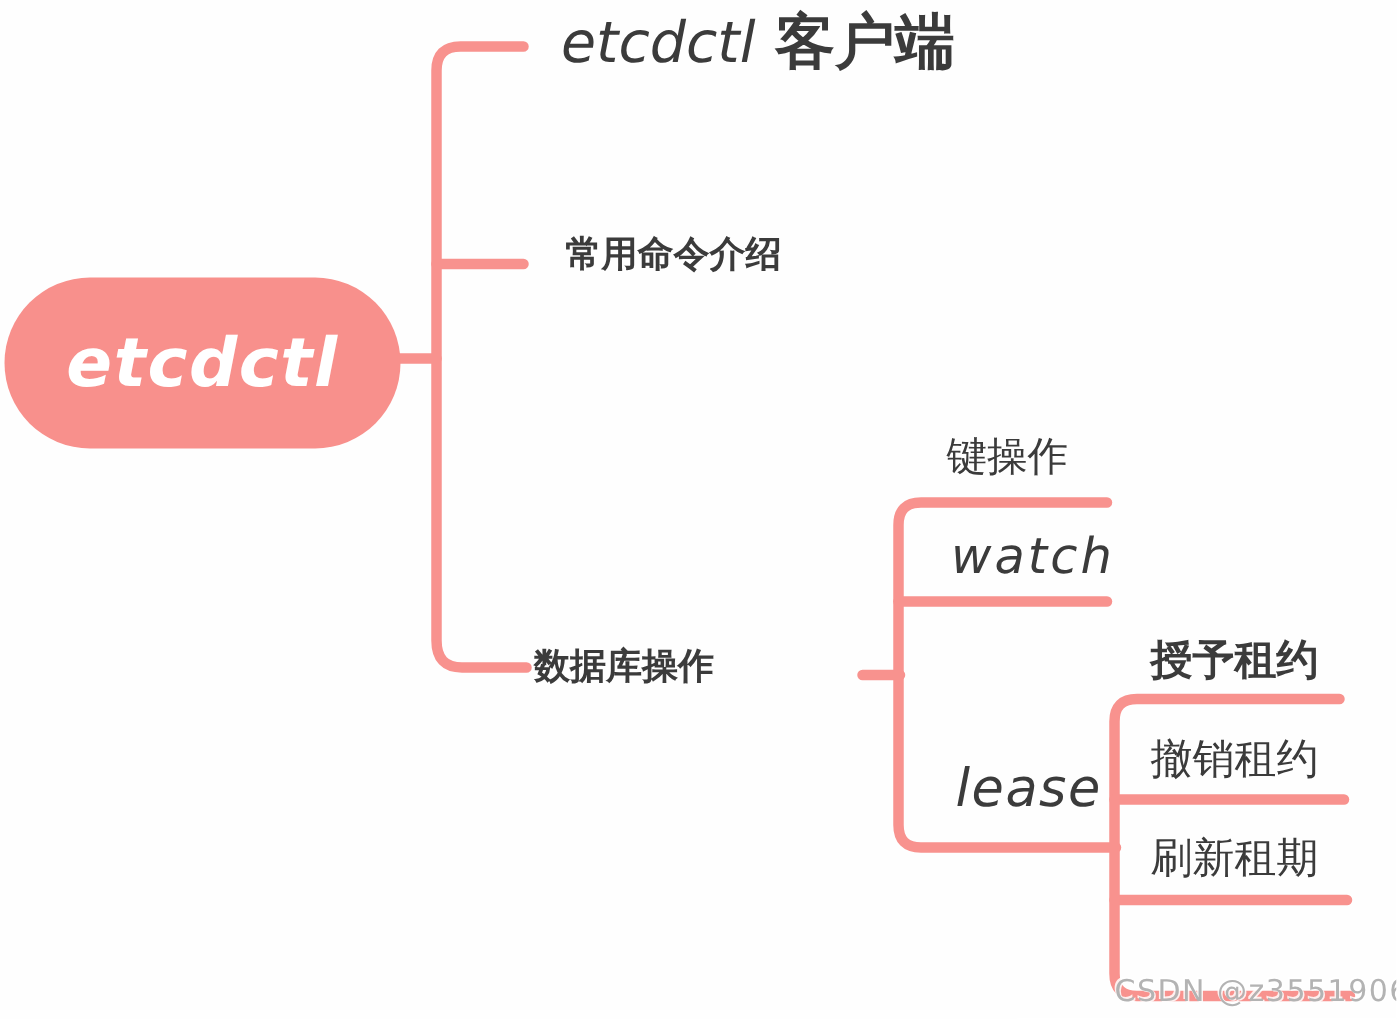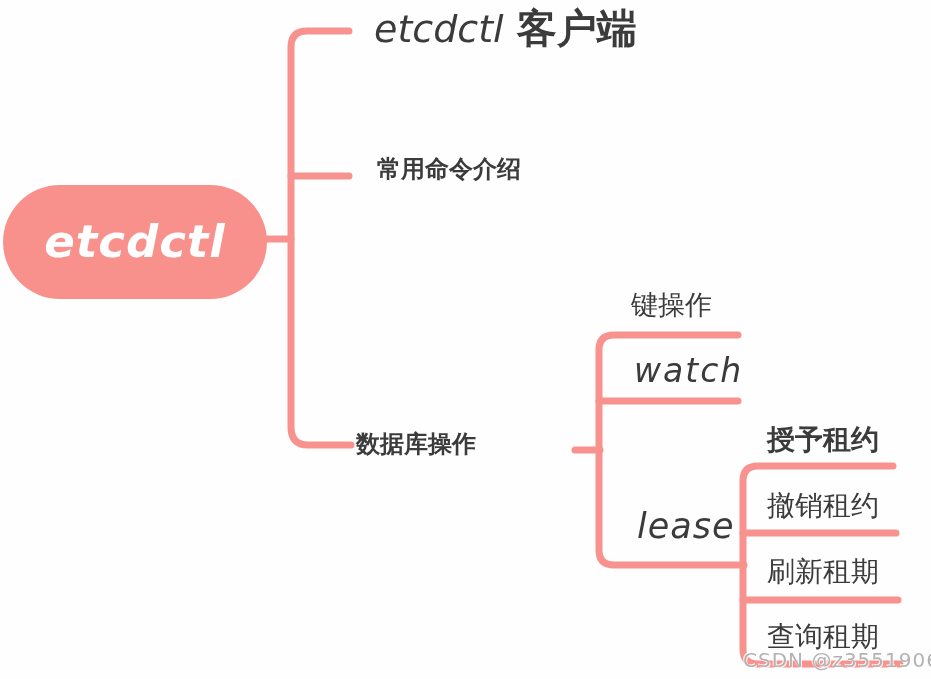--- a/index.html
+++ b/index.html
@@ -81,17 +81,16 @@
   <div class="node s2">watch</div>
 
   <div class="node s3">lease</div>
 
   <div class="node leaf l1">授予租约</div>
 
   <div class="node leaf l2">撤销租约</div>
 
   <div class="node leaf l3">刷新租期</div>
 
-  <div class="node leaf l4">查询租期</div>
 
   <div class="node watermark">CSDN @z3551906947</div>
 
 </div>
 
 </body></html>

